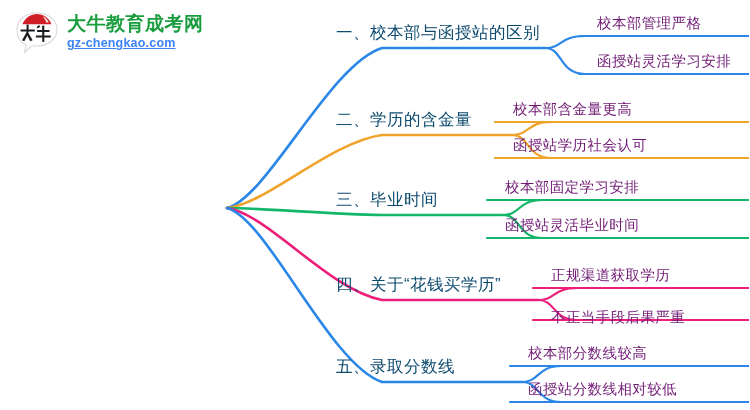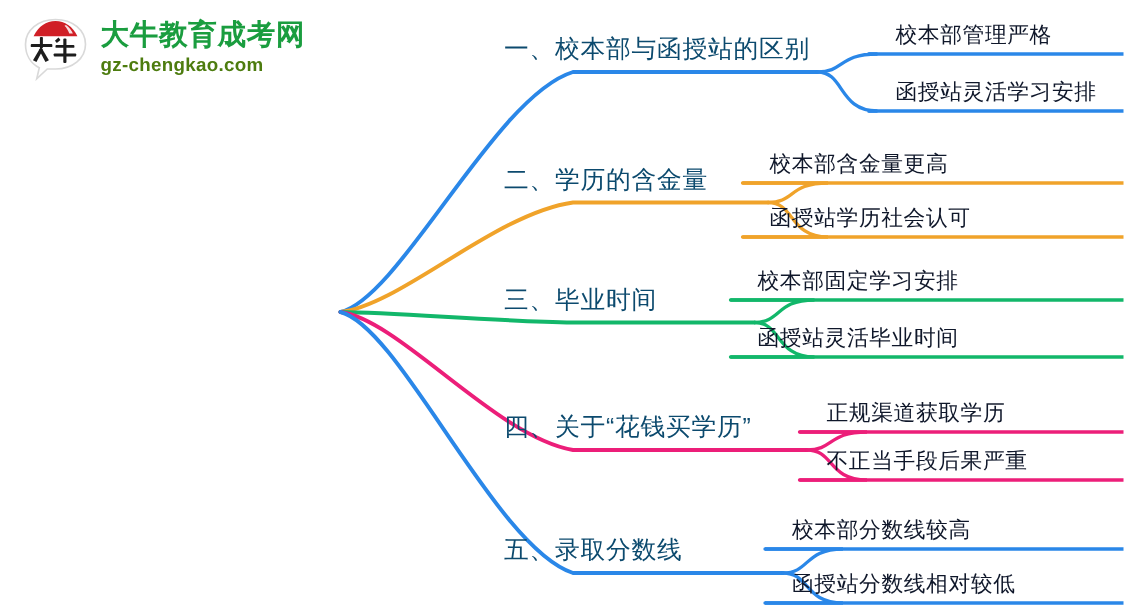--- a/index.html
+++ b/index.html
@@ -45,23 +45,24 @@
     font-size: 19px;
     font-weight: bold;
     color: #1a9d3f;
     letter-spacing: 0.5px;
     white-space: nowrap;
   }
   .logo-sub {
     margin-top: 4px;
     font-size: 12.5px;
     font-weight: bold;
-    color: #4d7c0f;
+    color: #3b82f6;
     letter-spacing: 0.2px;
     white-space: nowrap;
+    text-decoration: underline;
   }
 
   
   #map-svg {
     position: absolute;
     left: 0;
     top: 0;
     width: 750px;
     height: 410px;
   }
@@ -80,21 +81,21 @@
     color: #2b2b2b;
     letter-spacing: 0.3px;
   }
   .branch-label {
     font-size: 16.5px;
     color: #0c4a6e;
     letter-spacing: 0.5px;
   }
   .leaf-label {
     font-size: 14.5px;
-    color: #0f172a;
+    color: #701a75;
     letter-spacing: 0.4px;
   }
 </style>
 </head>
 <body>
 
 <div id="root-stage">
 
   <div class="logo-block">
     <div class="logo-mark">
@@ -226,20 +227,20 @@
       <div class="node-label leaf-label" style="left: 597px; top: 14px;">校本部管理严格</div>
       <div class="node-label leaf-label" style="left: 597px; top: 52px;">函授站灵活学习安排</div>
       <div class="node-label branch-label" style="left: 336px; top: 22px;">一、校本部与函授站的区别</div>
       <div class="node-label leaf-label" style="left: 513px; top: 100px;">校本部含金量更高</div>
       <div class="node-label leaf-label" style="left: 513px; top: 136px;">函授站学历社会认可</div>
       <div class="node-label branch-label" style="left: 336px; top: 109px;">二、学历的含金量</div>
       <div class="node-label leaf-label" style="left: 505px; top: 178px;">校本部固定学习安排</div>
       <div class="node-label leaf-label" style="left: 505px; top: 216px;">函授站灵活毕业时间</div>
       <div class="node-label branch-label" style="left: 336px; top: 189px;">三、毕业时间</div>
       <div class="node-label leaf-label" style="left: 551px; top: 266px;">正规渠道获取学历</div>
-      <div class="node-label leaf-label" style="left: 551px; top: 298px; font-family: Liberation Serif, serif;">不正当手段后果严重</div>
+      <div class="node-label leaf-label" style="left: 551px; top: 308px; font-family: Liberation Serif, serif;">不正当手段后果严重</div>
       <div class="node-label branch-label" style="left: 336px; top: 274px;">四、关于“花钱买学历”</div>
       <div class="node-label leaf-label" style="left: 528px; top: 344px;">校本部分数线较高</div>
       <div class="node-label leaf-label" style="left: 528px; top: 380px; text-align: center;">函授站分数线相对较低</div>
       <div class="node-label branch-label" style="left: 336px; top: 356px;">五、录取分数线</div>
     </div>
 
 </div>
 
 </body></html>

